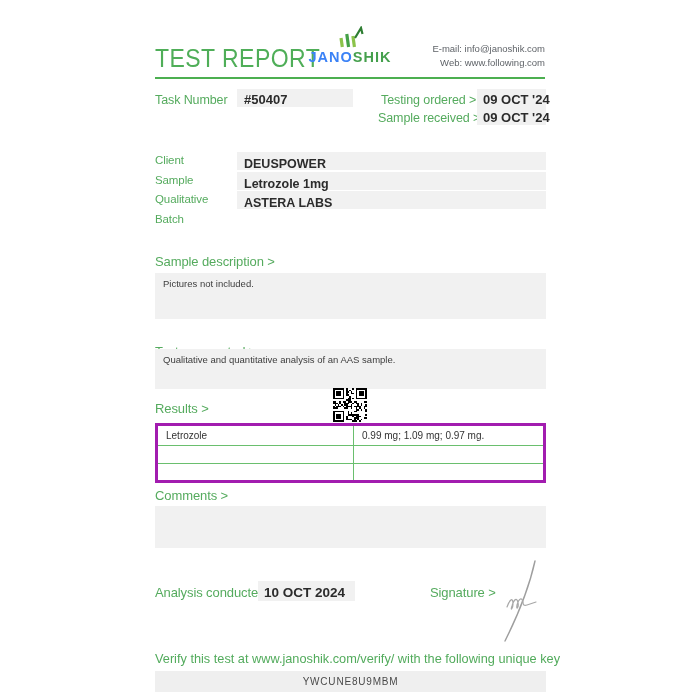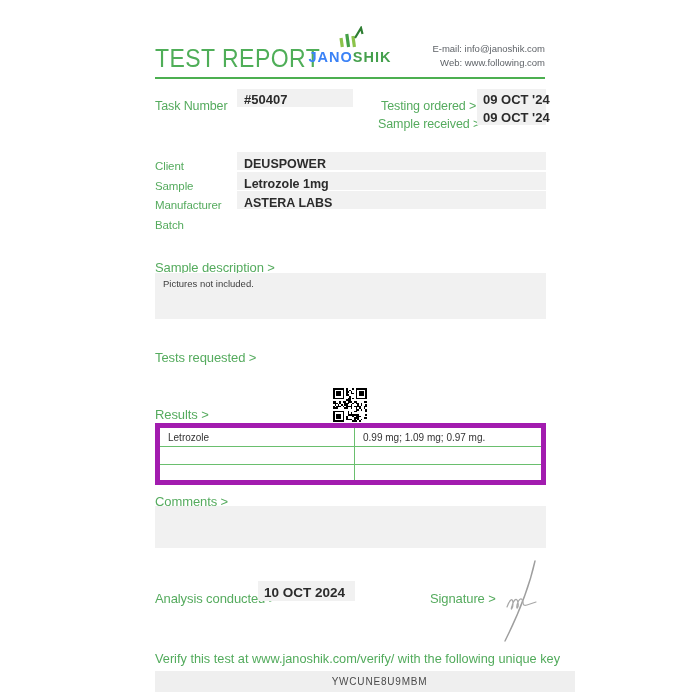--- a/index.html
+++ b/index.html
@@ -14,56 +14,56 @@
     transform:scaleX(.92);transform-origin:left top;font-weight:500;white-space:nowrap;
   }
   .logo{top:26px;left:303px;width:94px;text-align:center;}
   .logo .icon{height:22px;display:flex;justify-content:center;}
   .logo .wordmark{font-size:14.5px;font-weight:bold;letter-spacing:1px;margin-top:1px;white-space:nowrap;}
   .logo .jano{color:#3b82f6;}
   .logo .shik{color:#45a04d;}
   .contact{top:42px;left:405px;width:140px;text-align:right;font-size:9.5px;line-height:14px;color:#5f6368;}
   .divider{top:77px;left:155px;width:390px;height:2px;background:#4caf50;}
   
-  .glabel{color:#55ab5e;font-size:12.5px;white-space:nowrap;letter-spacing:-.1px;margin-top:6px;}
+  .glabel{color:#55ab5e;font-size:12.5px;white-space:nowrap;letter-spacing:-.1px;}
   .gbox{background:#f1f1f1;}
   .bval{font-weight:bold;font-size:13px;color:#2b2b2b;white-space:nowrap;}
   
   .task-label{top:93px;left:155px;}
   .task-box{top:89px;left:237px;width:116px;height:18px;padding:1px 0 0 7px;box-sizing:border-box;}
   .ord-label{top:93px;left:381px;}
   .ord-box{top:89px;left:477px;width:69px;height:18px;padding:1px 0 0 6px;box-sizing:border-box;}
   .rec-label{top:111px;left:378px;}
   .rec-box{top:107px;left:477px;width:69px;height:18px;padding:1px 0 0 6px;box-sizing:border-box;}
   
   .info-label{left:155px;font-size:11.5px;}
   .info-box{left:237px;width:309px;height:18px;padding:2px 0 0 7px;box-sizing:border-box;}
   .info-box span{font-size:12.5px;font-weight:bold;color:#2b2b2b;}
   
   .sec-label{left:155px;font-size:13px;}
   .sec-box{left:155px;width:391px;background:#f1f1f1;font-size:9.5px;color:#3d3d3d;
            padding:5px 8px;box-sizing:border-box;}
   
-  .rtable{top:423px;left:155px;width:391px;height:58px;border:5px solid #a21caf;border-collapse:collapse;table-layout:fixed;}
+  .rtable{top:423px;left:155px;width:391px;height:58px;border:3px solid #a21caf;border-collapse:collapse;table-layout:fixed;}
   .rtable td{border:1px solid #6abf6e;font-size:10px;color:#333;padding:0 8px;vertical-align:middle;}
   .rtable col.c1{width:197px;}
   .rtable tr.r1{height:21px;} .rtable tr.r2{height:18px;} .rtable tr.r3{height:18px;}
   
   .qr{top:388px;left:333px;width:34px;height:34px;}
   
   .an-label{top:585px;left:155px;font-size:13px;}
   .an-box{top:581px;left:258px;width:97px;height:20px;padding:2px 0 0 6px;box-sizing:border-box;}
   .an-box span{font-size:13.5px;}
   .sig-label{top:585px;left:430px;font-size:13px;}
   .sig{top:559px;left:493px;width:50px;height:84px;}
   .verify{top:651px;left:155px;width:391px;text-align:center;color:#52ab5c;font-size:13px;
           white-space:nowrap;transform:scaleX(.98);transform-origin:left top;}
   .keybox{top:671px;left:155px;width:391px;height:21px;background:#efefef;text-align:center;
           font-size:10px;letter-spacing:.8px;color:#4a4a4a;font-weight:500;
-          display:flex;align-items:center;justify-content:center;padding-left:29px;}
+          display:flex;align-items:center;justify-content:center;}
 </style>
 </head>
 <body>
 
 <div class="page">
 
   <div class="abs title">TEST REPORT</div>
 
   <div class="abs logo">
     <div class="icon">
@@ -98,31 +98,34 @@
   <div class="abs gbox rec-box">
     <span class="bval">09 OCT '24</span>
   </div>
 
   <div class="abs glabel info-label" style="top:154px">Client</div>
   <div class="abs gbox info-box" style="top:152px"><span>DEUSPOWER</span></div>
 
   <div class="abs glabel info-label" style="top:174px">Sample</div>
   <div class="abs gbox info-box" style="top:172px"><span>Letrozole 1mg</span></div>
 
-  <div class="abs glabel info-label" style="top:193px">Manufacturer</div>
+  <div class="abs glabel info-label" style="top:193px">Qualitative</div>
   <div class="abs gbox info-box" style="top:191px"><span>ASTERA LABS</span></div>
 
   <div class="abs glabel info-label" style="top:213px">Batch</div>
 
   <div class="abs glabel sec-label" style="top:254px">Sample description &gt;</div>
   <div class="abs sec-box" style="top:273px;height:46px;">
     <span>Pictures not included.</span>
   </div>
 
   <div class="abs glabel sec-label" style="top:344px">Tests requested &gt;</div>
+  <div class="abs sec-box" style="top:349px;height:40px;">
+    <span>Qualitative and quantitative analysis of an AAS sample.</span>
+  </div>
 
   <div class="abs glabel sec-label" style="top:401px">Results &gt;</div>
   <div class="abs qr"><svg viewBox="0 0 21 21" width="100%" height="100%" shape-rendering="crispEdges">
         <rect x="8" y="0" width="1" height="1"></rect>
         <rect x="12" y="0" width="1" height="1"></rect>
         <rect x="8" y="1" width="1" height="1"></rect>
         <rect x="10" y="1" width="1" height="1"></rect>
         <rect x="8" y="2" width="1" height="1"></rect>
         <rect x="9" y="2" width="1" height="1"></rect>
         <rect x="11" y="2" width="1" height="1"></rect>

